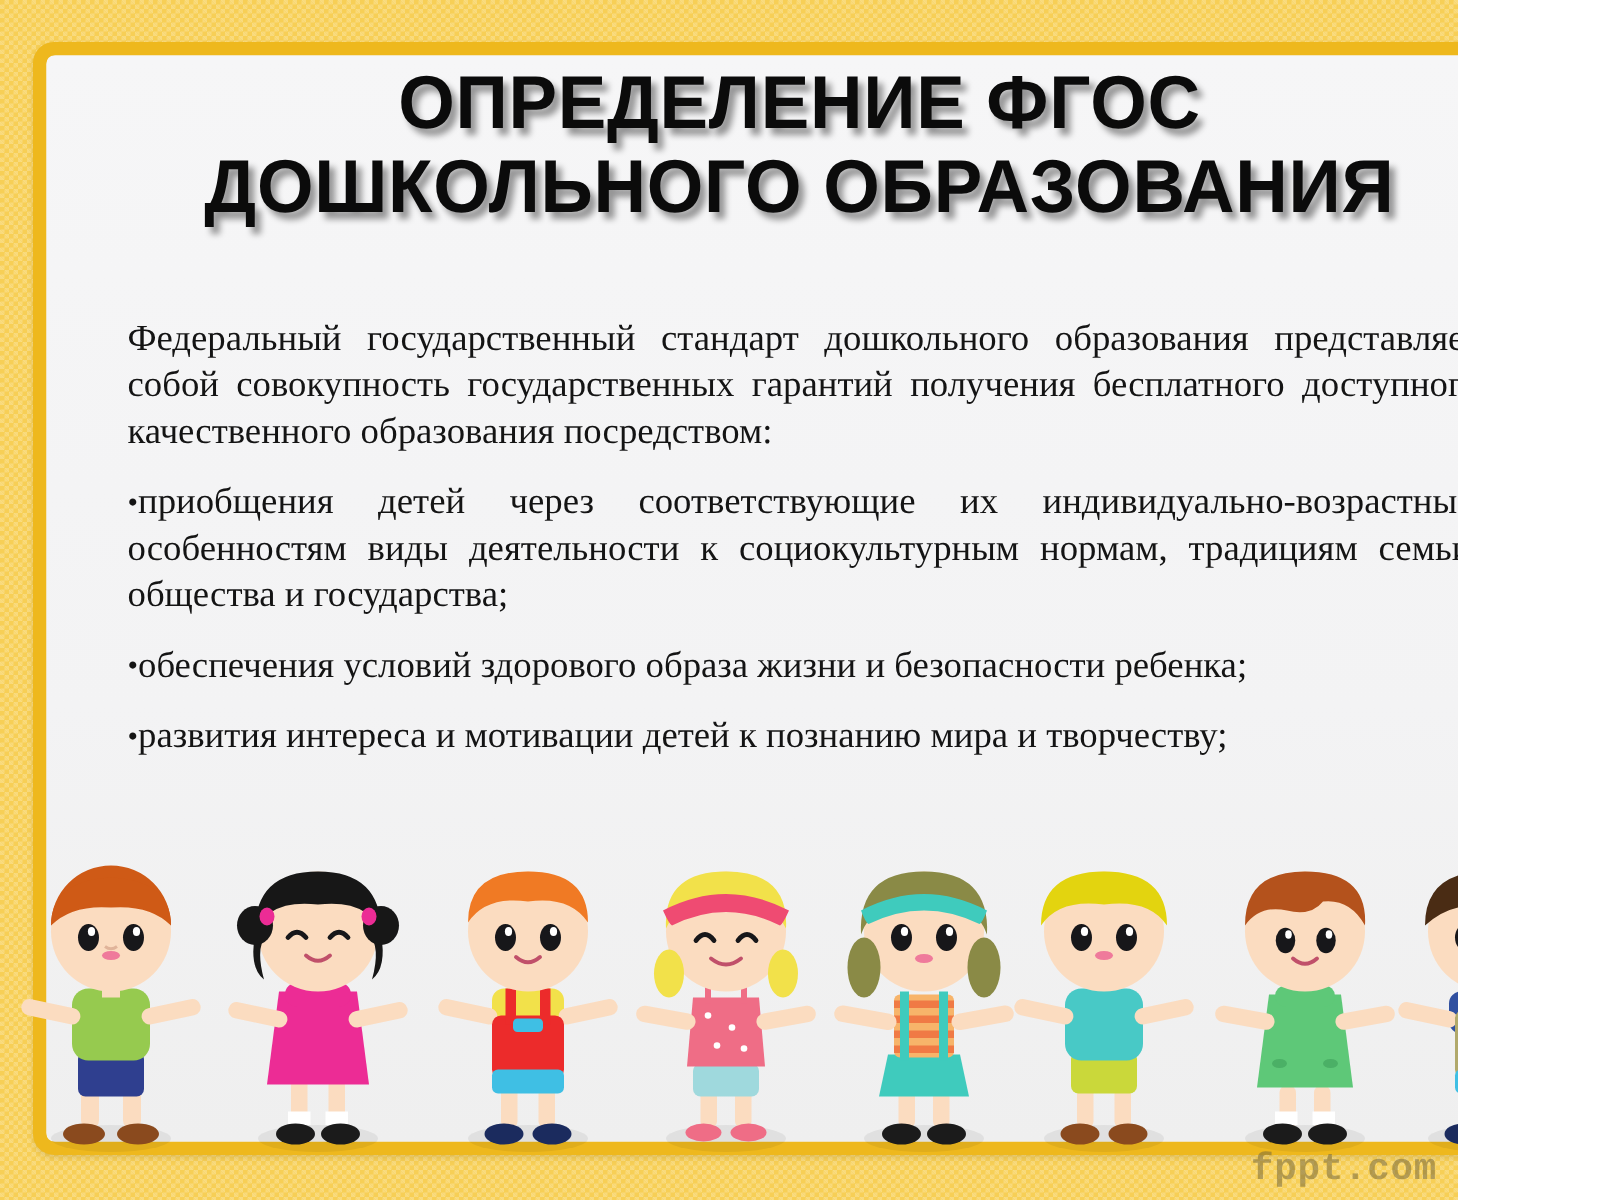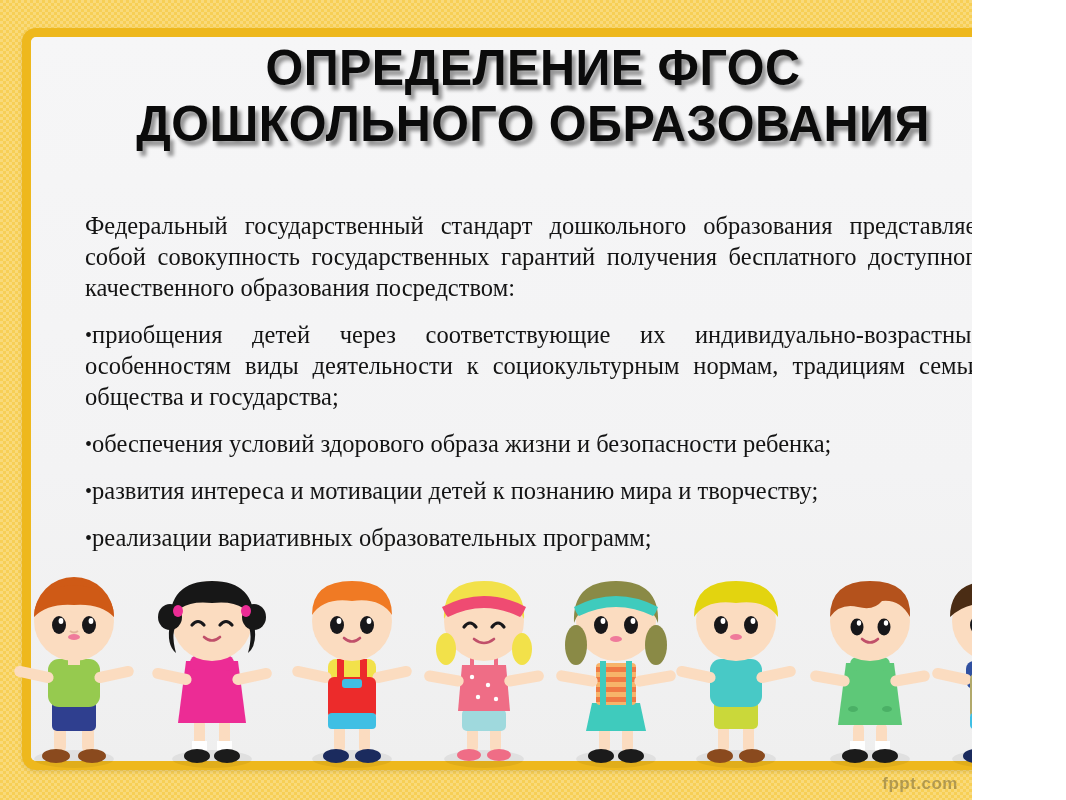--- a/index.html
+++ b/index.html
@@ -97,22 +97,22 @@
   .bullet-dot {
     font-size: 20px;
     vertical-align: 1px;
   }
 
   
   .watermark {
     position: absolute;
     right: 14px;
     bottom: 6px;
-    font-family: Liberation Sans, sans-serif;
-    font-size: 17px;
+    font-family: Liberation Mono, monospace;
+    font-size: 25px;
     font-weight: bold;
     color: rgba(120,105,60,0.55);
     letter-spacing: 0.5px;
   }
 
   
   .kids-row {
     position: absolute;
     left: 0;
     right: 0;
@@ -144,21 +144,20 @@
       <div class="body-text">
         <p class="para flow">Федеральный государственный стандарт дошкольного образования представляет собой совокупность государственных гарантий получения бесплатного доступного качественного образования посредством:</p>
 
 
         <p class="para flow"><span class="bullet-dot">•</span><span>приобщения детей через соответствующие их индивидуально-возрастным особенностям виды деятельности к социокультурным нормам, традициям семьи, общества и государства;</span></p>
 
         <p class="para"><span class="bullet-dot">•</span><span>обеспечения условий здорового образа жизни и безопасности ребенка;</span></p>
 
         <p class="para"><span class="bullet-dot">•</span><span>развития интереса и мотивации детей к познанию мира и творчеству;</span></p>
 
-        <p class="para"><span class="bullet-dot">•</span><span>реализации вариативных образовательных программ;</span></p>
 
       </div>
 
     </div>
   </div>
 
   <div class="kids-row">
 
     <div class="kid" style="left:10px;">
       <svg viewBox="0 0 128 205">

